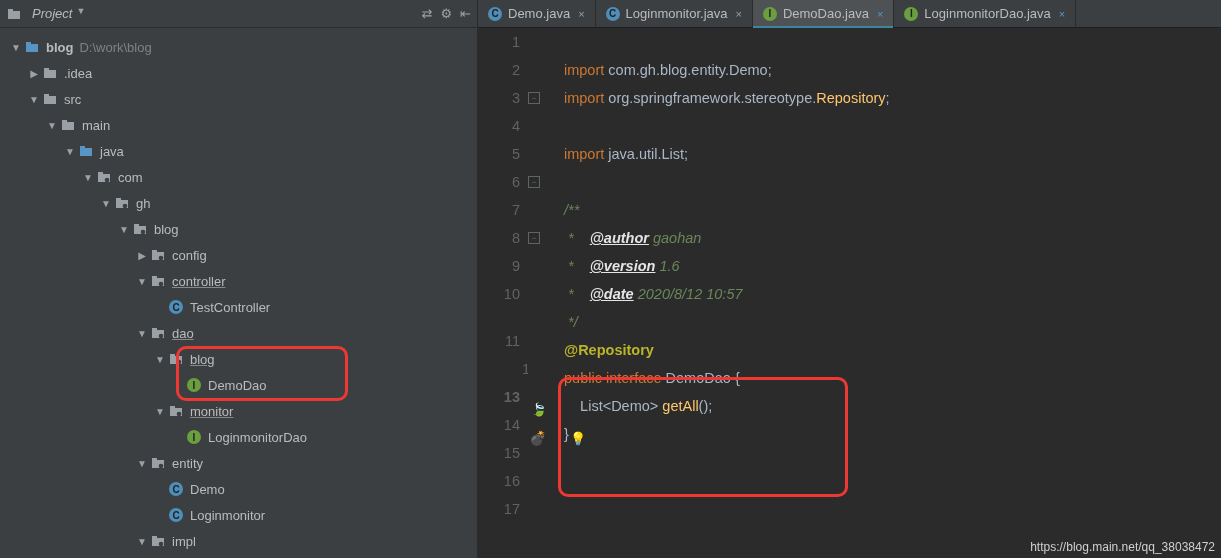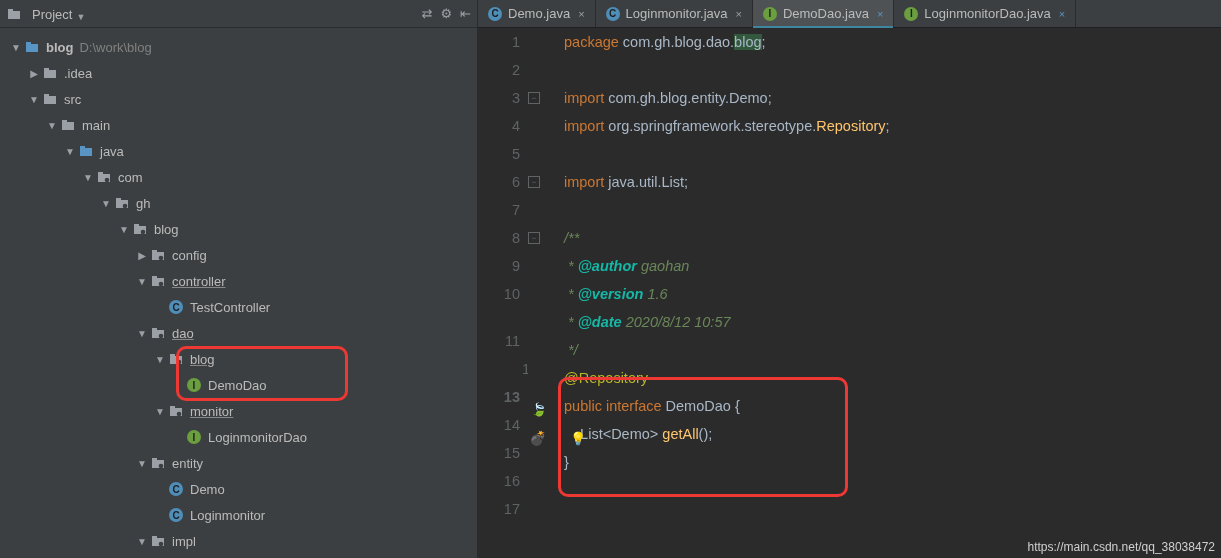--- a/index.html
+++ b/index.html
@@ -1,21 +1,21 @@
 <!DOCTYPE html>
 <html><head>
 <meta charset="utf-8">
 <style>
   * { margin:0; padding:0; box-sizing:border-box; font-family:"Segoe UI","Microsoft YaHei",sans-serif; }
   body { width:1221px; height:558px; background:#3c3f41; color:#bbbbbb; font-size:13px; overflow:hidden; position:relative; }
 
   
   .left   { position:absolute; top:0; left:0; width:478px; height:558px; background:#3c3f41; border-right:1px solid #2b2b2b; }
   .proj-hdr { height:28px; display:flex; align-items:center; padding:0 6px; border-bottom:1px solid #2b2b2b; }
-  .proj-hdr .lbl { display:flex; align-items:flex-end; gap:4px; cursor:pointer; }
+  .proj-hdr .lbl { display:flex; align-items:flex-start; gap:4px; cursor:pointer;font-style:italic; }
   .proj-hdr .actions { margin-left:auto; display:flex; gap:8px; color:#9aa0a5; }
   .proj-hdr .actions span { cursor:pointer; }
   .tree { padding:6px 0 0 0; }
   .row  { display:flex; align-items:center; height:26px; padding-left:0; cursor:pointer; white-space:nowrap; }
   .arrow { width:16px; display:inline-flex; justify-content:center; color:#9aa0a5; font-size:10px; }
   .arrow.blank { visibility:hidden; }
   .ico { width:16px; height:16px; margin-right:6px; display:inline-flex; align-items:center; justify-content:center; font-size:11px; }
   .folder { color:#9aa0a5; }
   .cls { width:14px; height:14px; border-radius:50%; font-size:10px; font-weight:bold; display:inline-flex; align-items:center; justify-content:center; color:#1e1f22; }
   .cls.c { background:#4e8eb8; }
@@ -37,22 +37,22 @@
   .tab.active::after { content:""; position:absolute; left:0; right:0; bottom:-1px; height:2px; background:#3e86a0; }
   .tab .x { color:#9aa0a5; font-size:11px; margin-left:2px; cursor:pointer; }
   .tab .x.mod { color:#5894c4; }
   .editor { position:absolute; top:28px; left:0; right:0; bottom:0; display:flex; font-family:"Consolas","DejaVu Sans Mono",monospace; font-size:14.5px; line-height:28px; }
   .gutnum { width:50px; text-align:right; color:#5e6366; padding-right:8px; background:#2b2b2b; }
   .gutico { width:24px; position:relative; background:#2b2b2b; }
   .code   { flex:1; padding-left:12px; position:relative; color:#a9b7c6; }
   .code .ln { height:28px; white-space:pre; }
   .kw  { color:#cc7832; }
   .doc { color:#6a8759; font-style:italic; }
-  .tag { color:#14b8a6; font-style:italic; font-weight:bold;}
-  .ann { color:#bbb529; }
+  .tag { color:#e5e5e5; font-style:italic; text-decoration:underline; font-weight:bold;margin-left:12px;}
+  .ann { color:#bbb529;font-weight:bold; }
   .id  { color:#ffc66d; }
   .typ { color:#a9b7c6; }
   .hl  { background:#32593d; }
   .fold { position:absolute; left:0; width:12px; height:12px; border:1px solid #5e6366; color:#5e6366; font-size:9px; display:flex; align-items:center; justify-content:center; cursor:pointer; }
   .bulb { position:absolute; left:3px; font-size:13px;}
   .spring{ position:absolute; left:3px; font-size:13px;}
   .bomb { position:absolute; left:1px; font-size:14px;}
   .boxred2 { position:absolute; border:3px solid #ed3833; border-radius:10px; pointer-events:none; }
   .watermark { position:absolute; right:6px; bottom:4px; font-size:12px; color:#d0d0d0; font-family:sans-serif; }
 
@@ -326,34 +326,33 @@
       </div>
     <div class="gutico" id="gutico">
       <div class="fold" style="top:64px">−</div>
       <div class="fold" style="top:148px">−</div>
       <div class="fold" style="top:204px">−</div>
       <span class="spring" style="top:368px">🍃</span>
       <span class="bomb" style="top:396px">💣</span>
     </div>
     <div class="code" id="code">
       <span class="bulb" style="top:397px;left:18px">💡</span>
-    <div class="ln"><span class="kw">package</span> com.gh.blog.dao.<span class="hl">blog</span>;</div>
         <div class="ln"></div>
         <div class="ln"><span class="kw">import</span> com.gh.blog.entity.Demo;</div>
         <div class="ln"><span class="kw">import</span> org.springframework.stereotype.<span class="id">Repository</span>;</div>
         <div class="ln"></div>
         <div class="ln"><span class="kw">import</span> java.util.List;</div>
         <div class="ln"></div>
         <div class="ln"><span class="doc">/**</span></div>
         <div class="ln"><span class="doc"> * </span><span class="tag">@author</span><span class="doc"> gaohan</span></div>
         <div class="ln"><span class="doc"> * </span><span class="tag">@version</span><span class="doc"> 1.6</span></div>
         <div class="ln"><span class="doc"> * </span><span class="tag">@date</span><span class="doc"> 2020/8/12 10:57</span></div>
         <div class="ln"><span class="doc"> */</span></div>
         <div class="ln"><span class="ann">@Repository</span></div>
         <div class="ln"><span class="kw">public</span> <span class="kw">interface</span> <span class="typ">DemoDao</span> {</div>
         <div class="ln">    List&lt;Demo&gt; <span class="id">getAll</span>();</div>
         <div class="ln">}</div>
         <div class="ln"></div>
       </div>
   </div>
   <div class="boxred2" style="top:377px; left:80px; width:290px; height:120px;"></div>
-  <div class="watermark">https://main.csdn.net/qq_38038472</div>
+  <div class="watermark">https://blog.main.net/qq_38038472</div>
 </div>
 
 </body></html>

